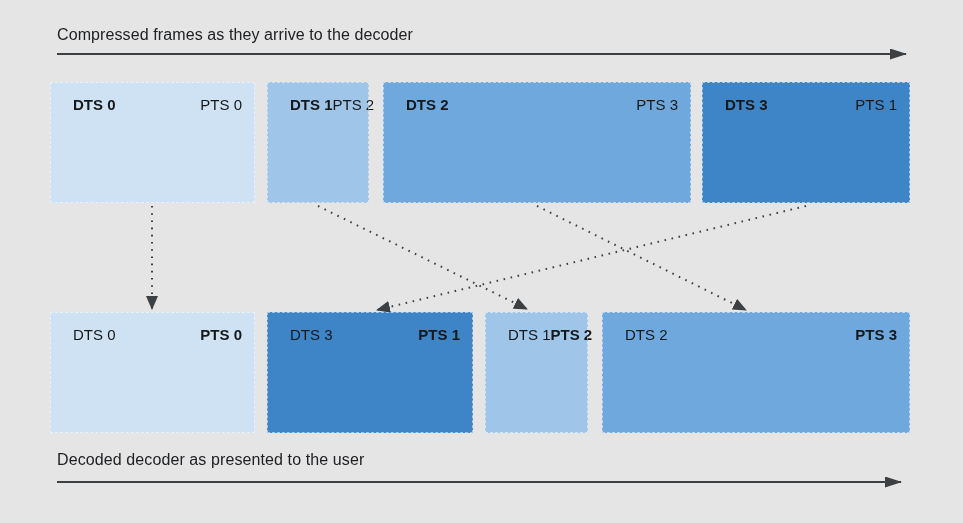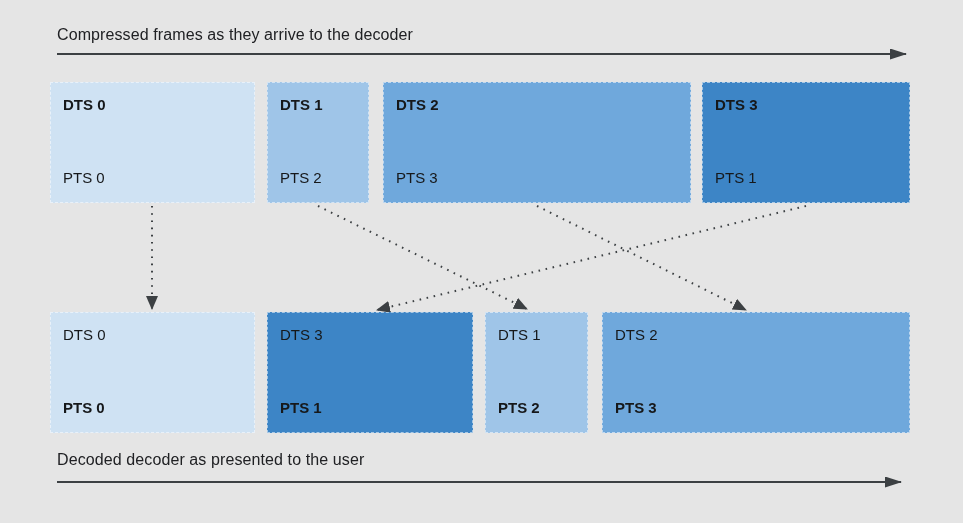--- a/index.html
+++ b/index.html
@@ -17,22 +17,22 @@
   .connector-line{
     stroke:var(--arrow,#3c4043);stroke-width:2;fill:none;
     stroke-dasharray:1.6 5.6;stroke-linecap:butt;
   }
   .arrowhead{fill:var(--arrow,#3c4043);}
   .row{position:absolute;left:0;width:963px;height:121px;}
   .row-top{top:82px;}
   .row-bottom{top:312px;}
   .frame{
     position:absolute;top:0;height:121px;box-sizing:border-box;
-    display:flex;flex-direction:column;justify-content:space-between;
-    padding:15px 13px 18px 13px;
+    display:flex;flex-direction:row;justify-content:space-between;
+    padding:15px 13px 18px 23px;
     outline:1px dashed rgba(255,255,255,0.55);outline-offset:-1px;
   }
   .frame span{font-size:15px;line-height:1;color:#16181a;white-space:nowrap;}
   .row-top .dts{font-weight:bold;}
   .row-top .pts{font-weight:normal;}
   .row-bottom .dts{font-weight:normal;}
   .row-bottom .pts{font-weight:bold;}
   
   .f-t0{left:50px;width:205px;}
   .f-t1{left:267px;width:102px;}

